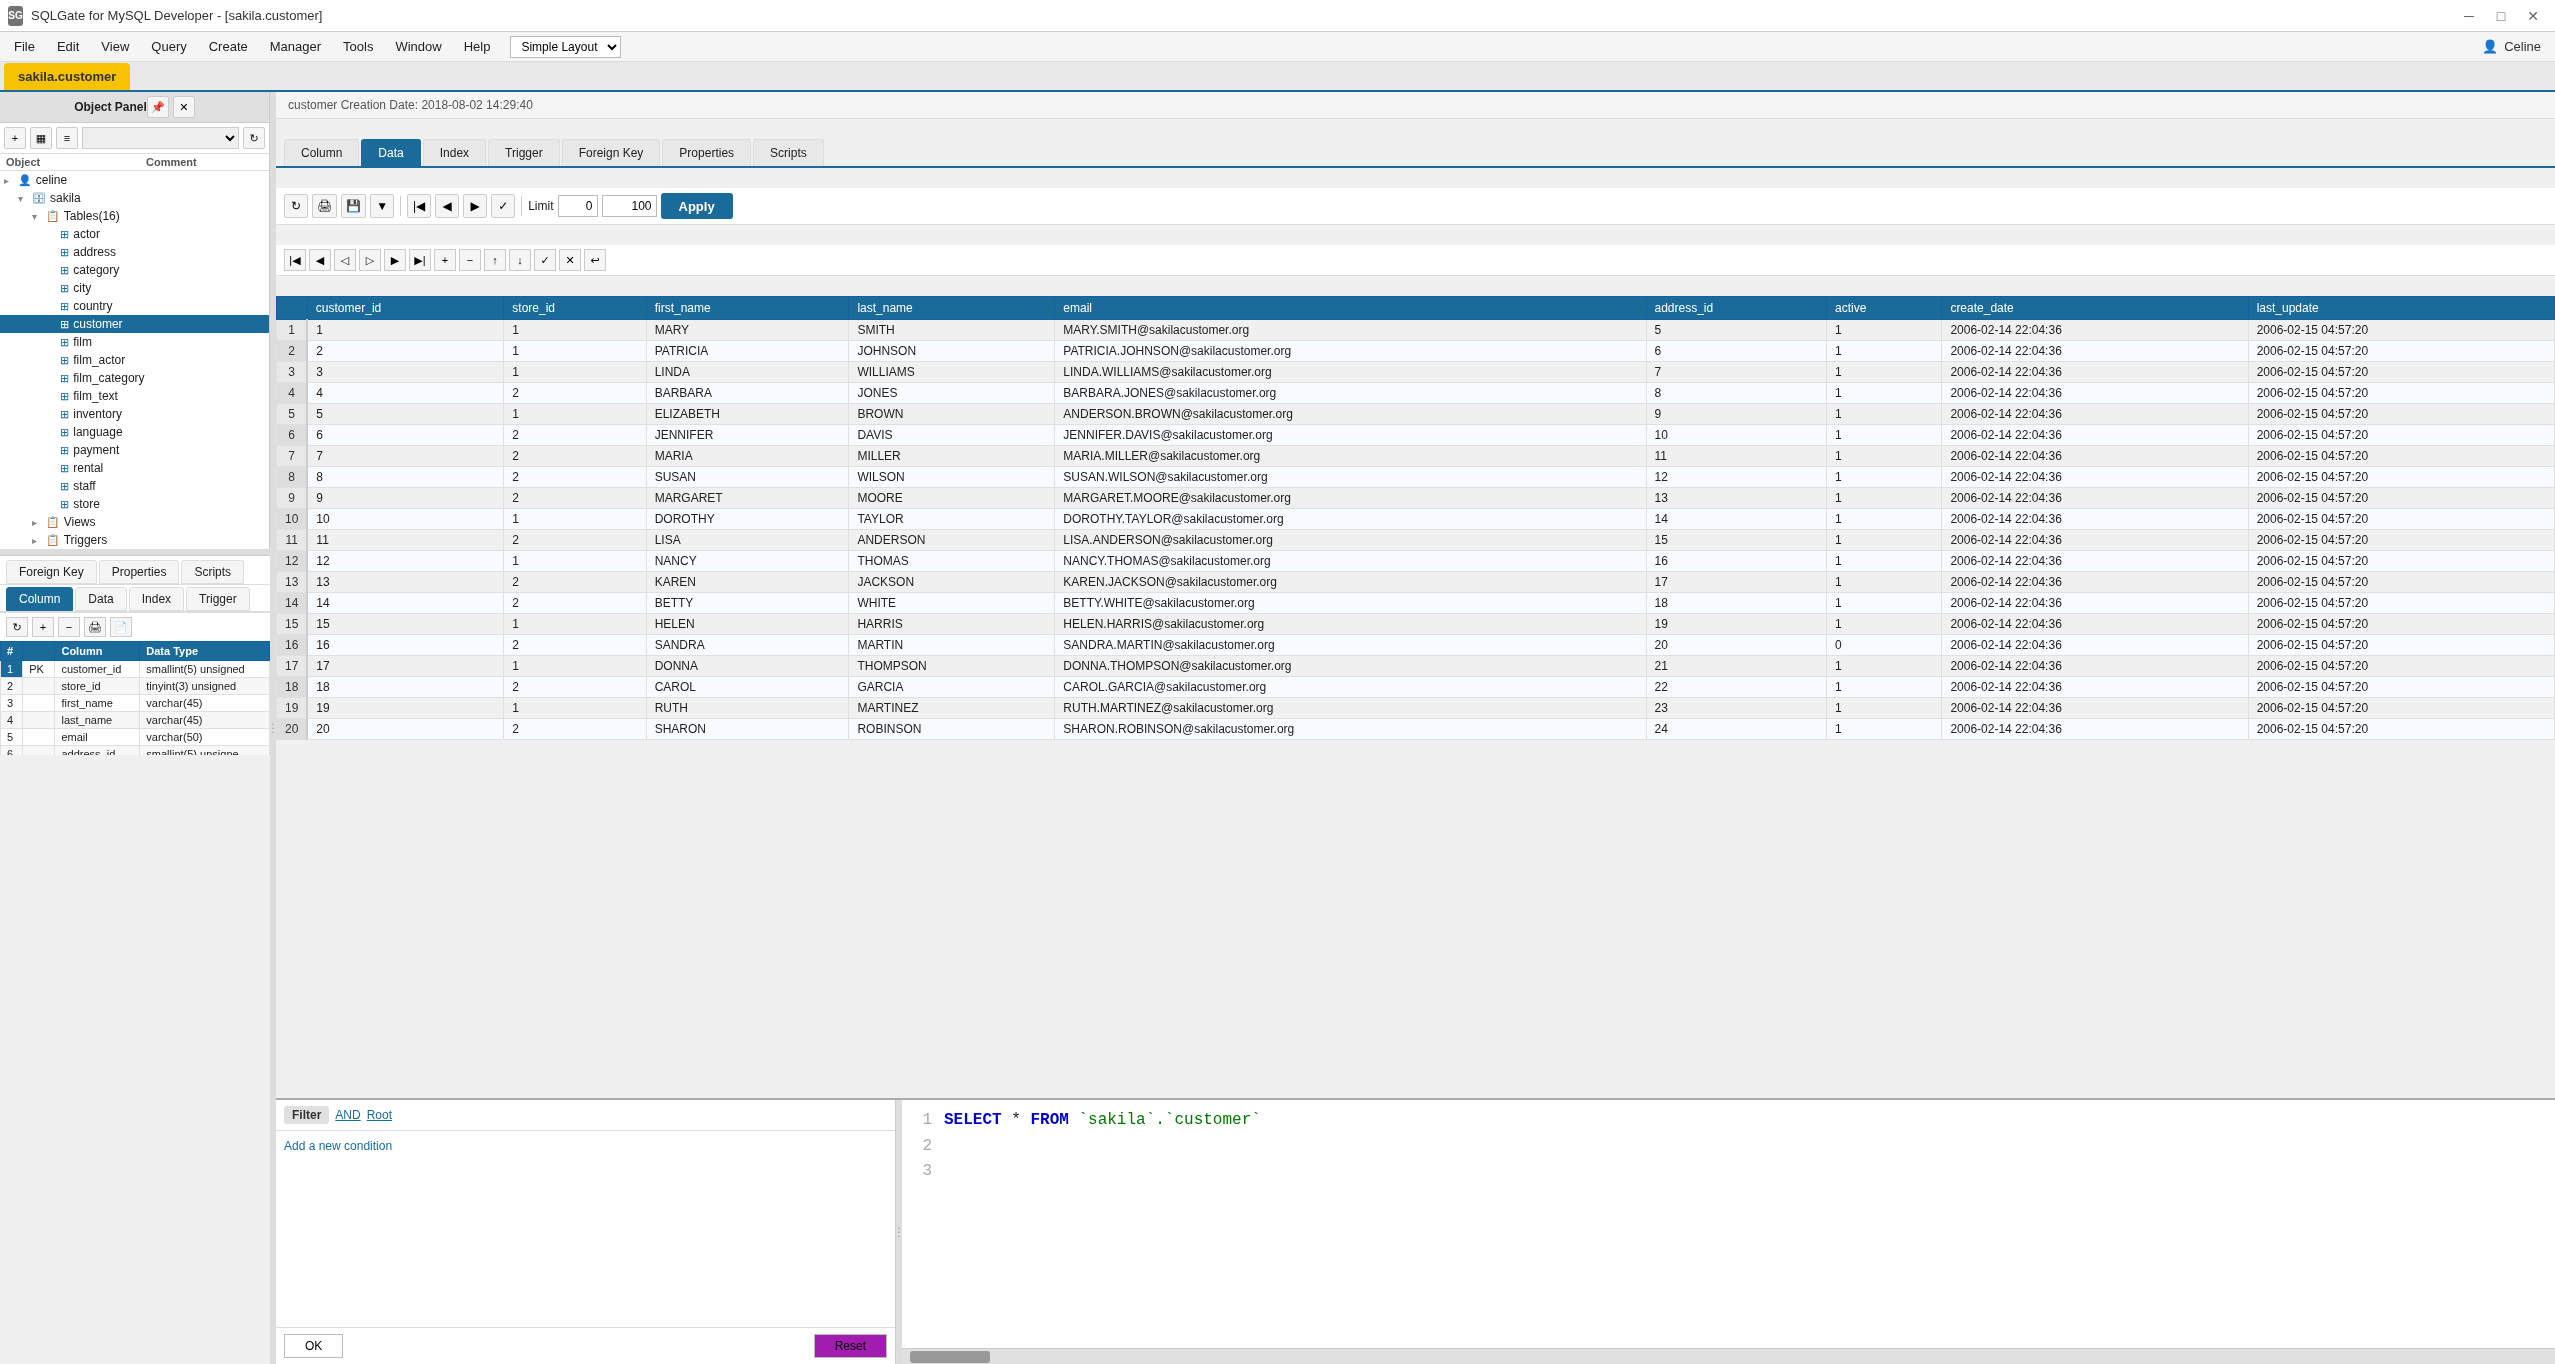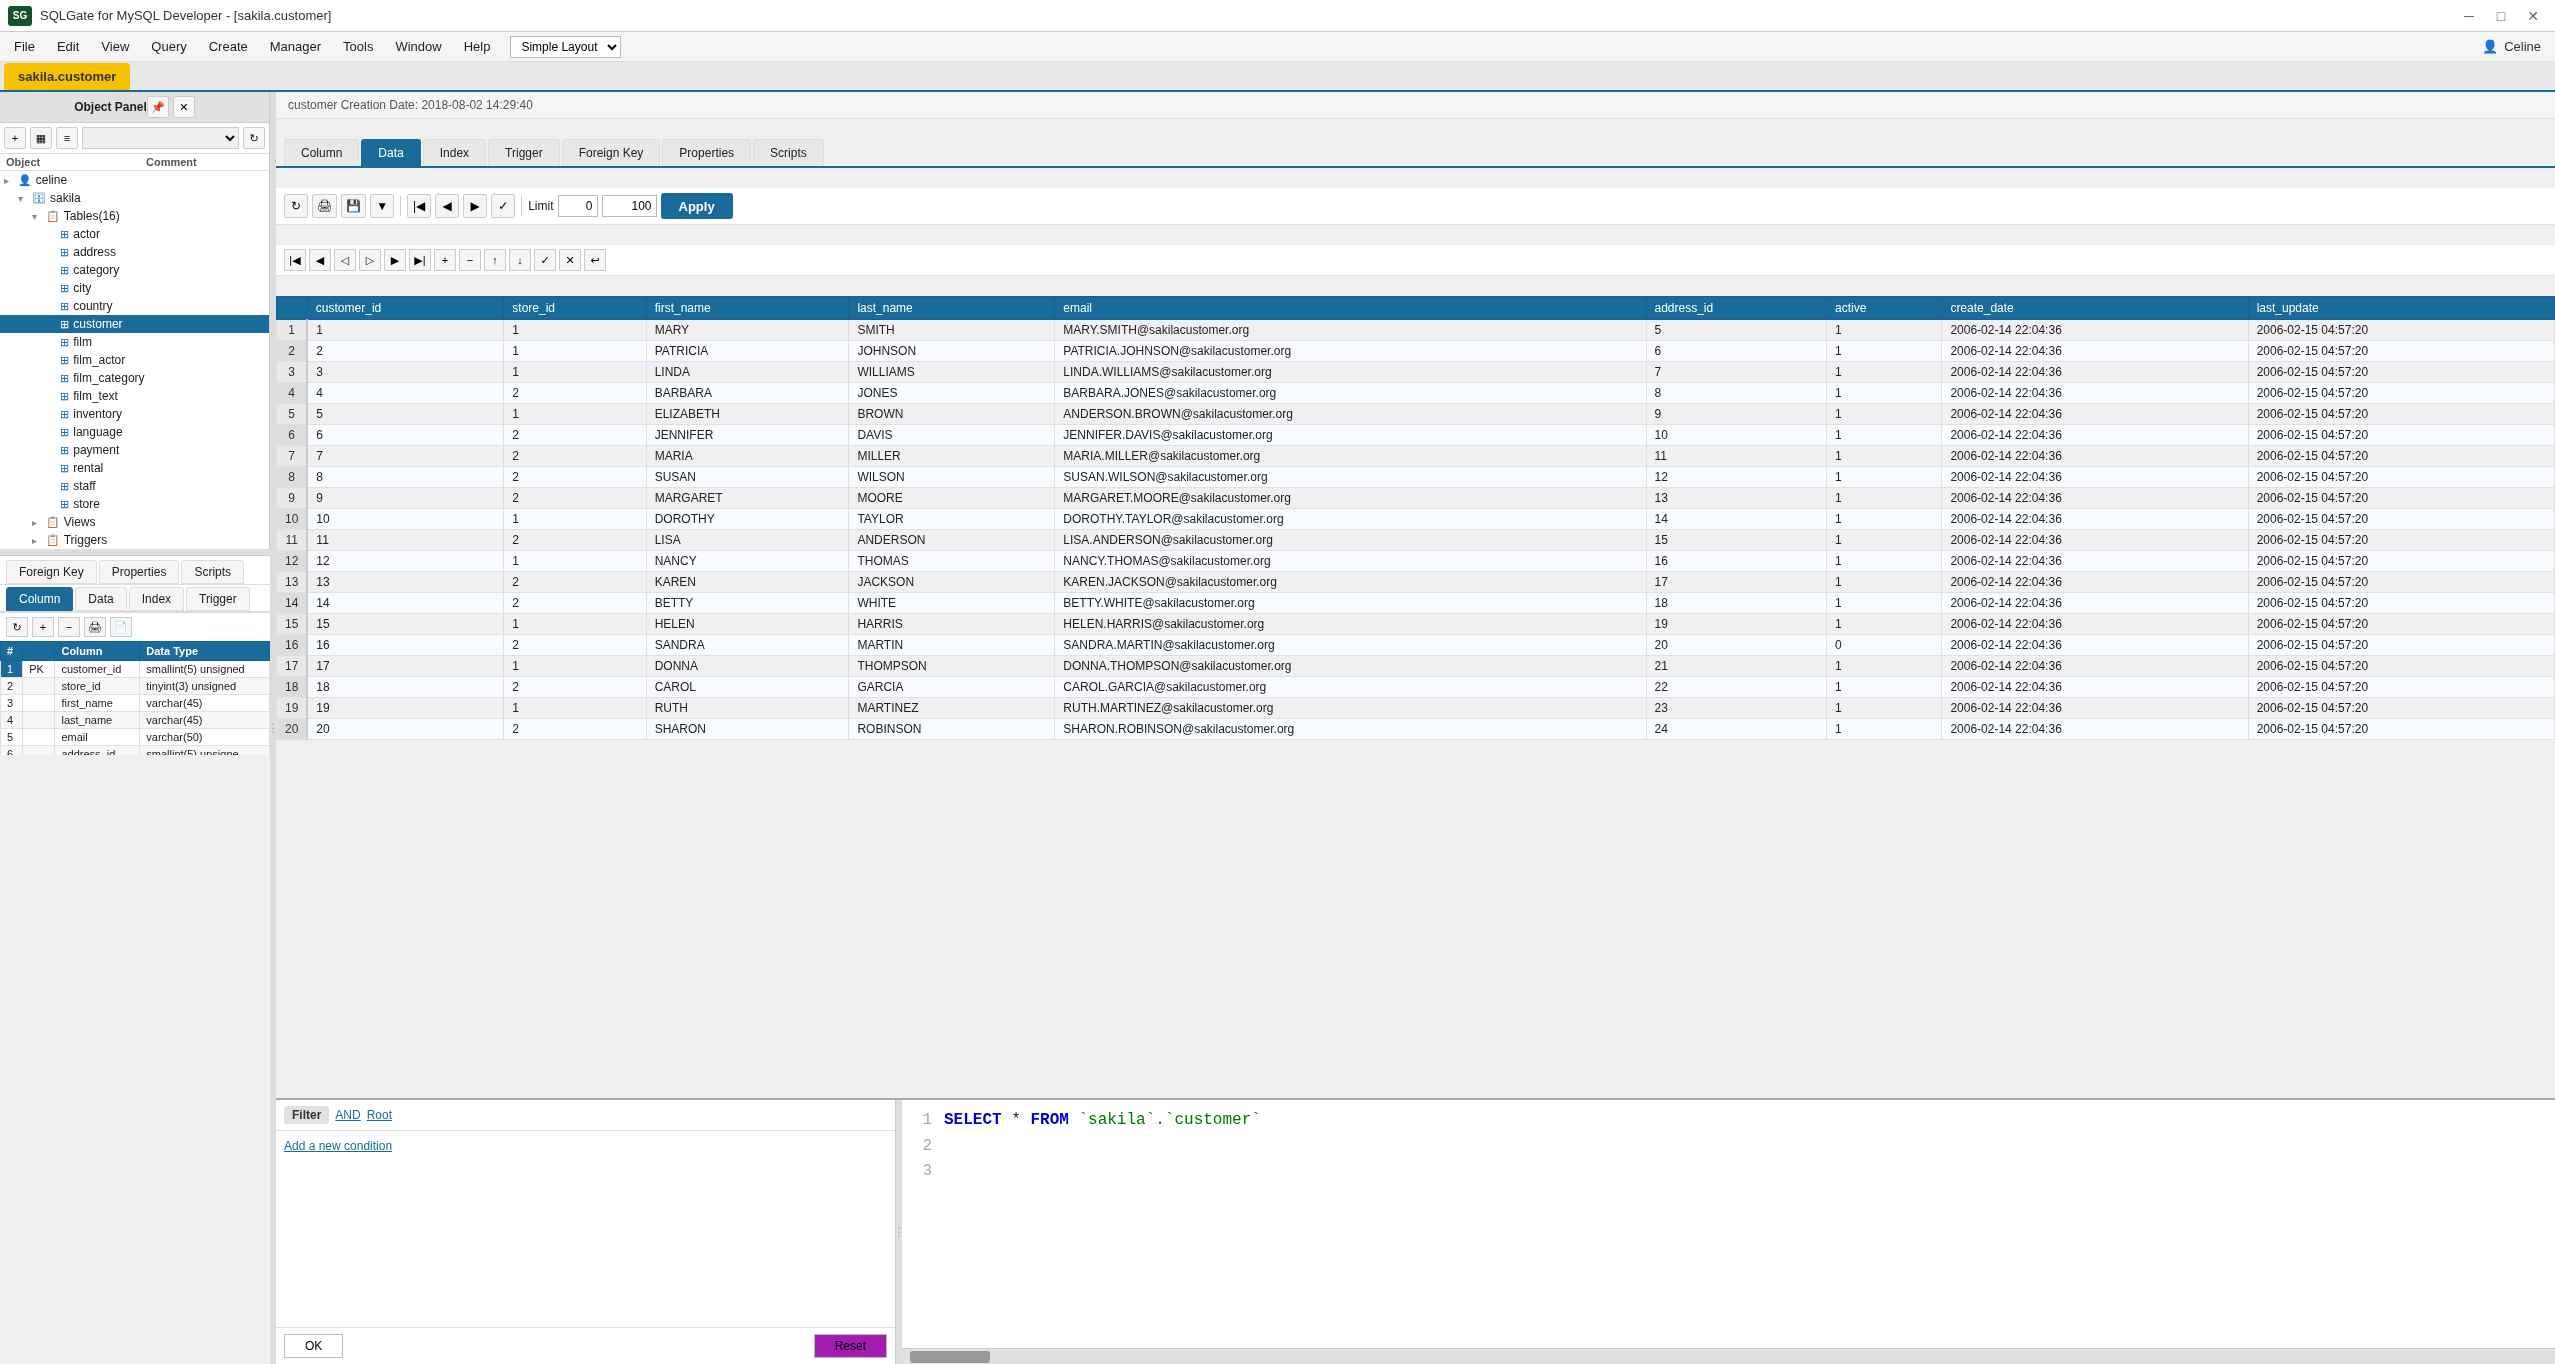--- a/index.html
+++ b/index.html
@@ -1,20 +1,20 @@
 <!DOCTYPE html>
 <html><head>
   <meta charset="utf-8">
   <style>
     * { margin: 0; padding: 0; box-sizing: border-box; }
     body { font-family: 'Segoe UI', Tahoma, sans-serif; font-size: 12px; background: #f0f0f0; color: #222; overflow: hidden; width: 2555px; height: 1364px; }
 
     
     #titlebar { background: #fff; height: 32px; display: flex; align-items: center; padding: 0 8px; border-bottom: 1px solid #ccc; }
-    #titlebar .app-icon { width: 24px; height: 20px; background: #14532d; border-radius: 3px; margin-right: 8px; display: flex; align-items: center; justify-content: center; color: white; font-size: 10px; font-weight: bold; }
+    #titlebar .app-icon { width: 15px; height: 20px; background: #737373; border-radius: 3px; margin-right: 8px; display: flex; align-items: center; justify-content: center; color: white; font-size: 10px; font-weight: bold; }
     #titlebar .title { font-size: 13px; color: #333; flex: 1; }
     #titlebar .win-controls { display: flex; gap: 4px; }
     #titlebar .win-btn { width: 28px; height: 22px; border: none; background: none; cursor: pointer; font-size: 14px; color: #666; display: flex; align-items: center; justify-content: center; }
 
     
     #menubar { background: #f5f5f5; height: 30px; display: flex; align-items: center; padding: 0 4px; border-bottom: 1px solid #ddd; gap: 2px; }
     .menu-item { padding: 4px 10px; cursor: pointer; font-size: 13px; border-radius: 3px; }
     .layout-select { margin-left: 8px; font-size: 12px; padding: 2px 6px; border: 1px solid #bbb; background: white; }
     .user-info { margin-left: auto; display: flex; align-items: center; gap: 6px; font-size: 13px; color: #333; margin-right: 10px; }
 
@@ -88,21 +88,21 @@
 
     
     #bottom-split { display: flex; height: 266px; border-top: 2px solid #aaa; background: #fff; }
 
     
     #filter-panel { width: 620px; border-right: 1px solid #ccc; display: flex; flex-direction: column; flex-shrink: 0; }
     #filter-toolbar { display: flex; align-items: center; gap: 6px; padding: 6px 8px; border-bottom: 1px solid #ddd; }
     .ftag { font-size: 12px; font-weight: bold; color: #333; background: #e0e0e0; padding: 2px 8px; border-radius: 3px; cursor: pointer; }
     .flink { font-size: 12px; color: #1a6b9a; cursor: pointer; text-decoration: underline; }
     #filter-body { flex: 1; padding: 8px; font-size: 12px; }
-    .add-condition { color: #1a6b9a; cursor: pointer; font-size: 12px; text-decoration: underline; }
+    .add-condition { color: #1a6b9a; cursor: pointer; font-size: 12px; }
     #filter-footer { display: flex; justify-content: space-between; padding: 6px 8px; border-top: 1px solid #ddd; }
     .filter-ok { padding: 4px 20px; background: #fff; border: 1px solid #bbb; cursor: pointer; font-size: 12px; }
     .filter-reset { padding: 4px 20px; background: #a21caf; border: 1px solid #bbb; cursor: pointer; font-size: 12px; }
 
     
     #sql-editor { flex: 1; display: flex; flex-direction: column; }
     #sql-content { flex: 1; padding: 8px 12px; font-family: 'Courier New', monospace; font-size: 16px; background: #fff; overflow: auto; display: flex; }
     .line-nums { color: #aaa; width: 30px; text-align: right; padding-right: 12px; user-select: none; font-size: 16px; line-height: 1.6; }
     .sql-code { flex: 1; line-height: 1.6; }
     .kw { color: #0000cc; font-weight: bold; }

